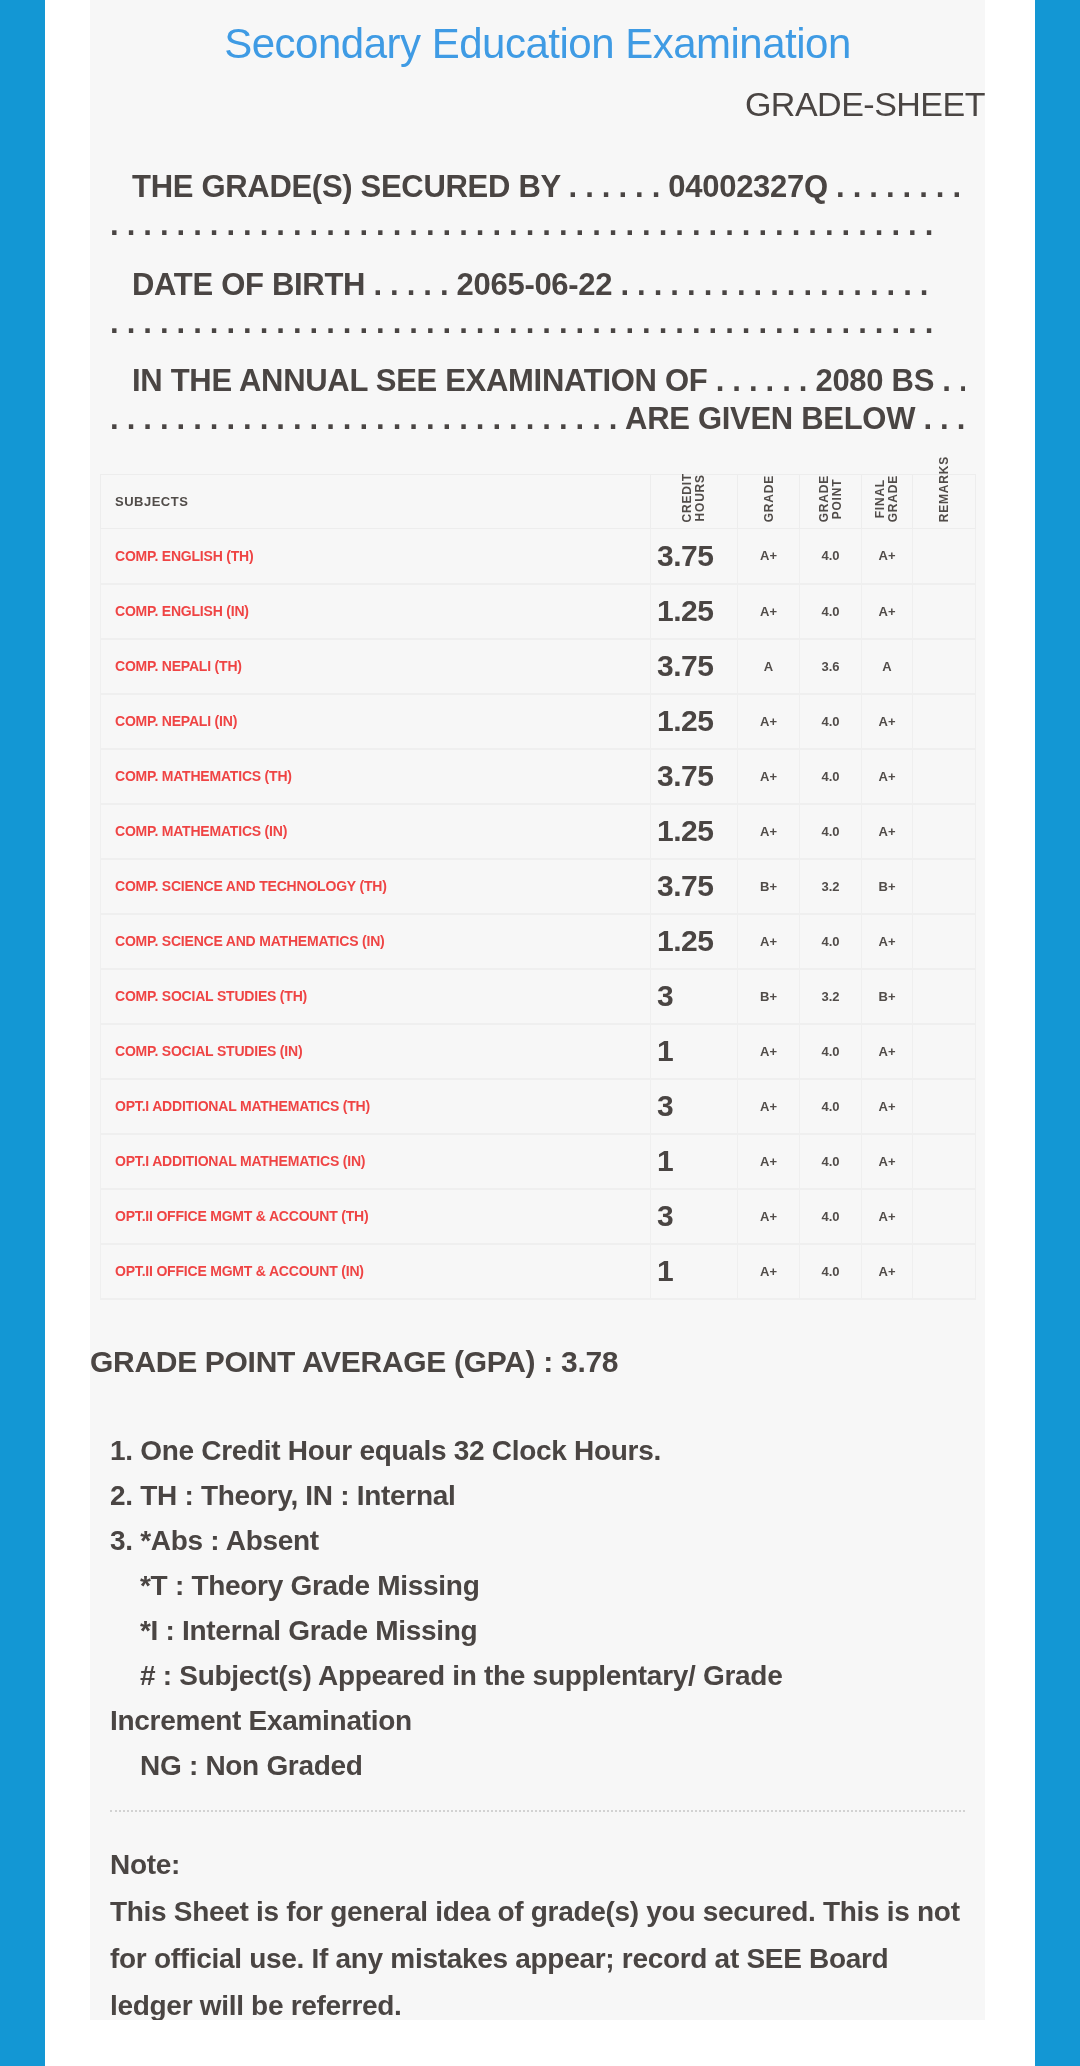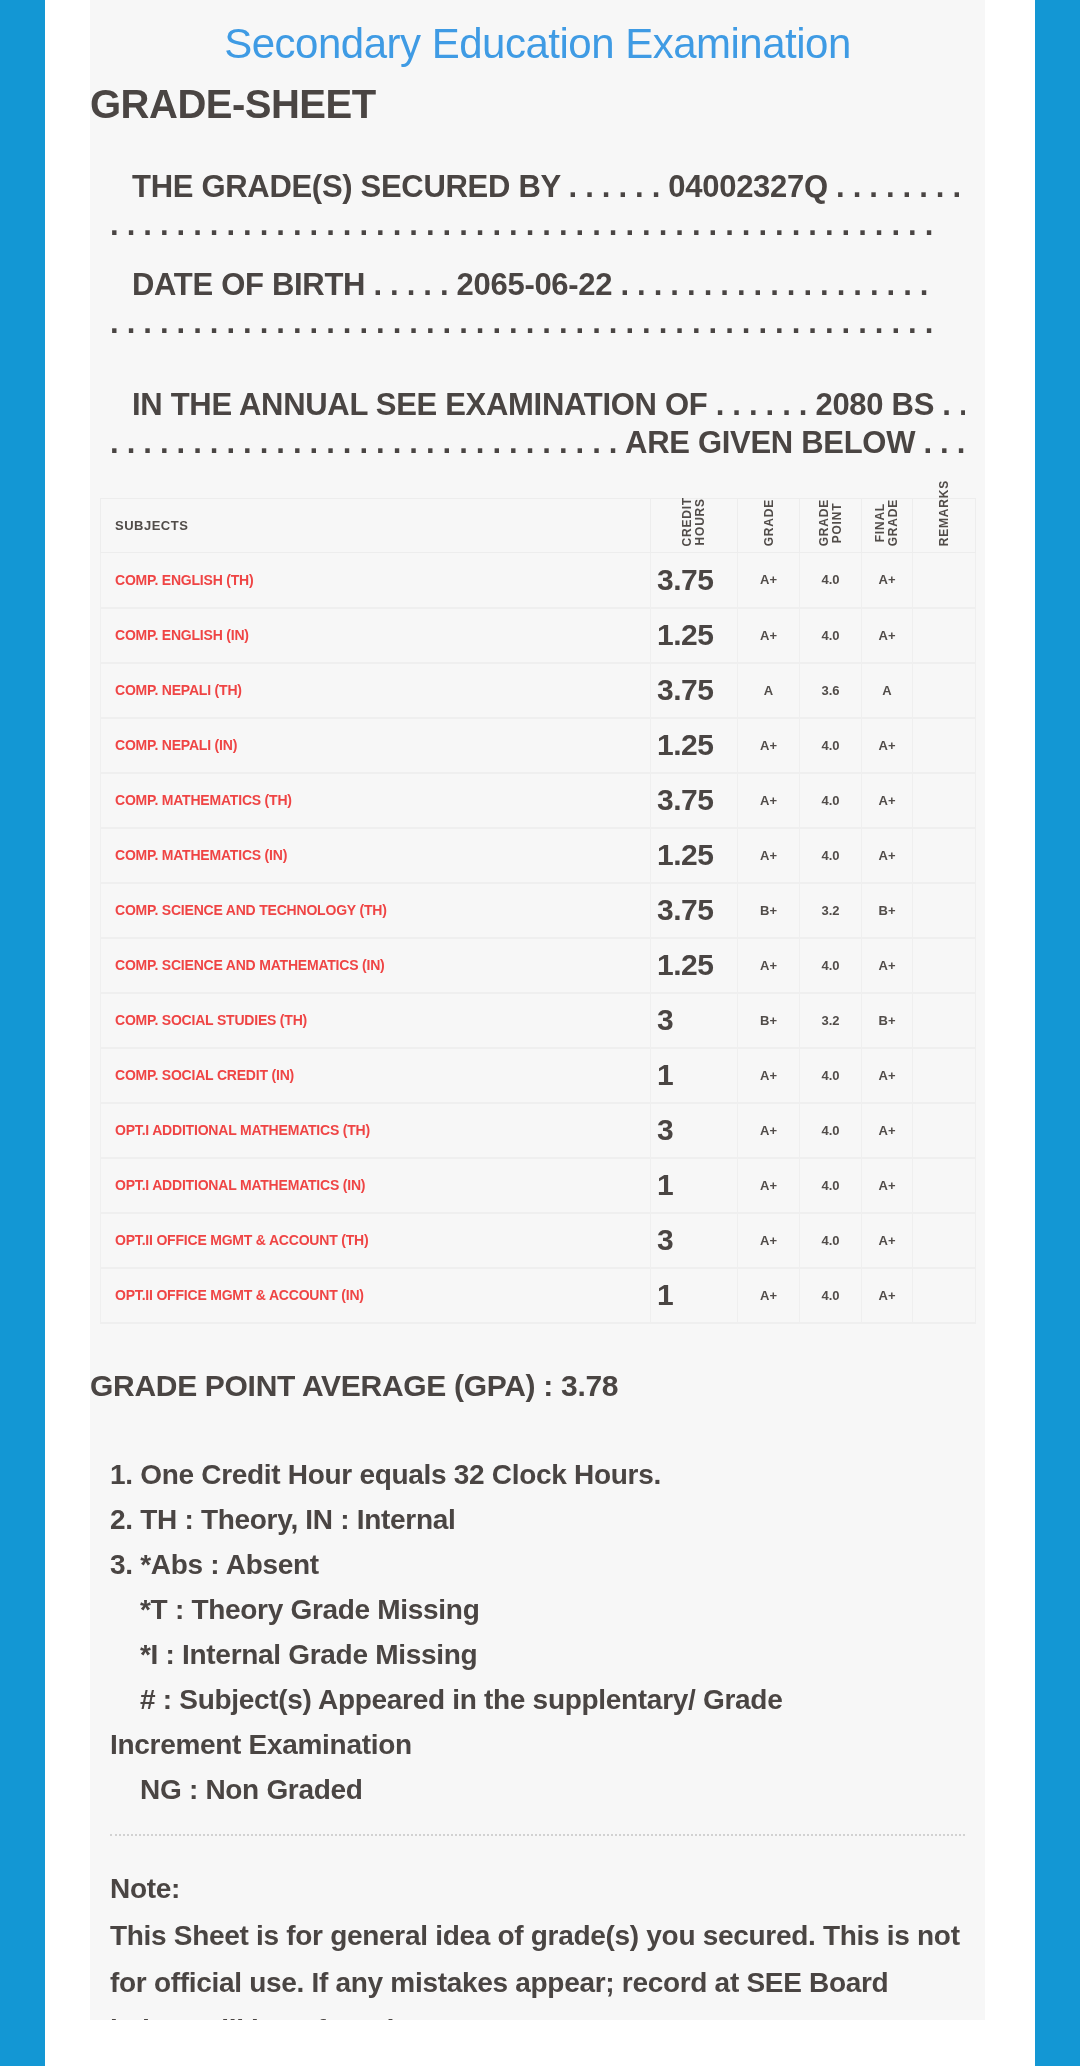--- a/index.html
+++ b/index.html
@@ -27,38 +27,38 @@
 
   .page-title {
     margin-top: 20px;
     text-align: center;
     font-size: 42px; line-height: 48px; font-weight: 400;
     color: #3f9be4;
     letter-spacing: -0.5px;
   }
   .page-subtitle {
     margin-top: 16px;
-    text-align: left;
-    font-size: 40px; line-height: 40px; font-weight: 700;
+    text-align: right;
+    font-size: 34px; line-height: 40px; font-weight: 400;
     color: #4a4543;
     letter-spacing: -0.5px;
   }
 
   .stmt {
     margin: 0 20px;
     font-size: 31px; font-weight: 700;
     letter-spacing: -0.3px;
     line-height: 38px;
     overflow: hidden;
   }
   .stmt .ln { white-space: nowrap; overflow: hidden; }
   .stmt .ln.first { text-indent: 22px; }
   #stmt-grades { margin-top: 44px; }
   #stmt-dob    { margin-top: 22px; }
-  #stmt-exam   { margin-top: 44px; }
+  #stmt-exam   { margin-top: 20px; }
   .ln.split { display: flex; }
   .ln.split .dots-fill { flex: 1 1 auto; overflow: hidden; white-space: nowrap; }
   .ln.split .tail { flex: 0 0 auto; white-space: nowrap; }
 
   table.grades {
     margin: 36px 0 0 10px;
     width: 875px;
     border-collapse: collapse;
     table-layout: fixed;
     color: #514c49;
@@ -255,21 +255,21 @@
         </tr>
         <tr>
           <td class="c-subject">COMP. SOCIAL STUDIES (TH)</td>
           <td class="c-credit">3</td>
           <td class="c-grade">B+</td>
           <td class="c-grade">3.2</td>
           <td class="c-grade">B+</td>
           <td class="c-remarks"></td>
         </tr>
         <tr>
-          <td class="c-subject">COMP. SOCIAL CREDIT (IN)</td>
+          <td class="c-subject">COMP. SOCIAL STUDIES (IN)</td>
           <td class="c-credit">1</td>
           <td class="c-grade">A+</td>
           <td class="c-grade">4.0</td>
           <td class="c-grade">A+</td>
           <td class="c-remarks"></td>
         </tr>
         <tr>
           <td class="c-subject">OPT.I ADDITIONAL MATHEMATICS (TH)</td>
           <td class="c-credit">3</td>
           <td class="c-grade">A+</td>

